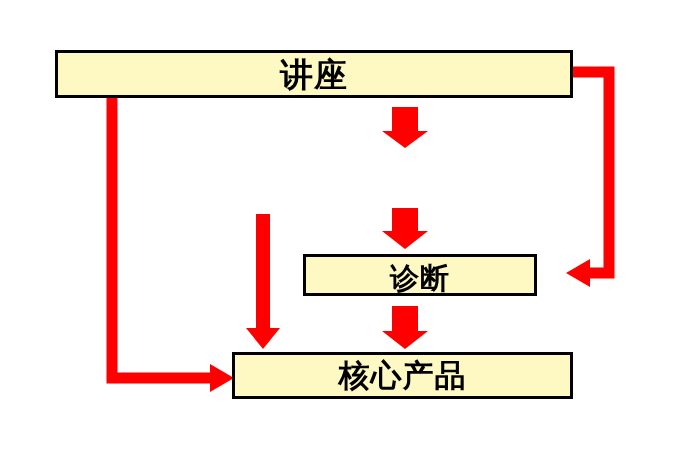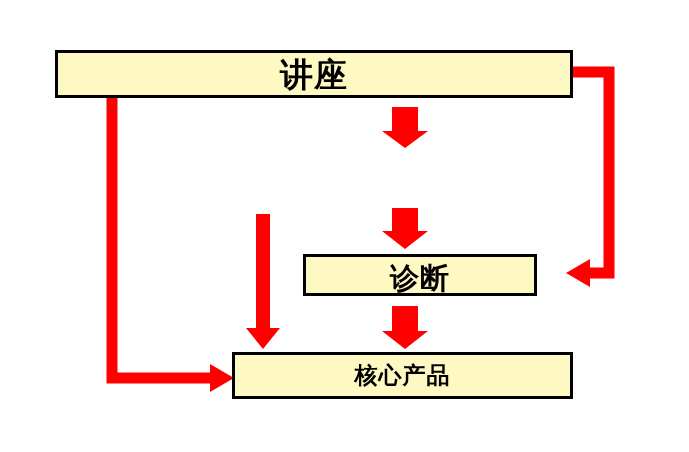--- a/index.html
+++ b/index.html
@@ -36,21 +36,21 @@
     white-space: nowrap;
   }
   #box-lecture   { left: 55px;  top: 50px;  width: 518px; height: 48px; }
   #box-trial     { left: 188px; top: 150px; width: 385px; height: 48px; }
   #box-diagnosis { left: 303px; top: 254px; width: 234px; height: 42px; align-items: flex-end; }
   #box-core      { left: 232px; top: 352px; width: 341px; height: 47px; }
 
   #box-lecture   .box-label { font-size: 33px; }
   #box-trial     .box-label { font-size: 31px; }
   #box-diagnosis .box-label { font-size: 29px; }
-  #box-core      .box-label { font-size: 23px; }
+  #box-core      .box-label { font-size: 31px; }
 
   .arrow-layer {
     position: absolute;
     left: 0;
     top: 0;
     width: 689px;
     height: 452px;
     z-index: 2;
   }
   .connector-svg { display: block; }

